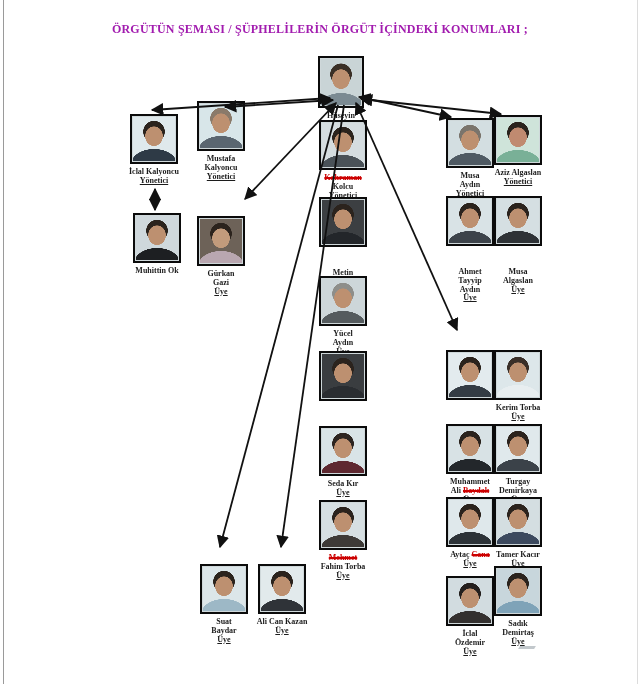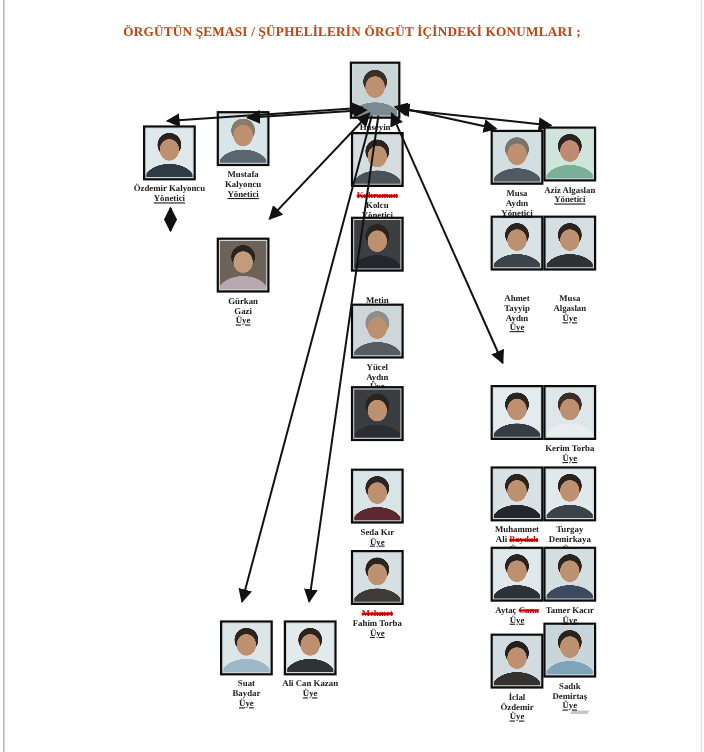--- a/index.html
+++ b/index.html
@@ -1,21 +1,21 @@
 <!DOCTYPE html>
 <html><head>
 <meta charset="utf-8">
 <style>
   html,body{margin:0;padding:0;background:#ffffff;}
   .page{position:relative;width:640px;height:684px;background:#ffffff;overflow:hidden;
         font-family:"Liberation Serif", serif;}
   .page-edge-left{position:absolute;left:3px;top:0;width:1px;height:684px;background:#9a9a9a;}
   .page-edge-right{position:absolute;right:2px;top:0;width:1px;height:684px;background:#dcdcdc;}
   .title{position:absolute;left:0;top:22px;width:640px;text-align:center;
-         font-size:12px;font-weight:bold;color:#c2410c;letter-spacing:.2px;}
+         font-size:12px;font-weight:bold;color:#a21caf;letter-spacing:.2px;}
   .node{position:absolute;width:70px;display:flex;flex-direction:column;align-items:center;z-index:2;}
   .photo{width:44px;height:46px;border:2px solid #0b0b0b;box-shadow:0 0 0 1px #cfd8da inset;
     background:
       radial-gradient(9px 10px at 50% 44%, var(--skin,#bd9070) 0 8.6px, transparent 9px),
       radial-gradient(11px 11px at 50% 34%, var(--hair,#2b231d) 0 10.6px, transparent 11px),
       radial-gradient(23px 15px at 50% 104%, var(--shirt,#39424c) 0 98%, transparent 100%),
       linear-gradient(var(--bg,#d8e5e9), var(--bg,#d8e5e9));}
   .photo.lg{width:42px;height:48px;}
   .label{margin-top:4px;text-align:center;font-weight:bold;font-size:8px;line-height:1.1;color:#1c1c1c;width:70px;}
   .label.gap{margin-top:22px;}
@@ -38,30 +38,36 @@
     <div class="label">
       <div class="line"><span>Hüseyin</span></div>
       <div class="line"><span>Bölükbaşı</span></div>
       <div class="line role"><span>Lider</span></div>
     </div>
   </div>
 
   <div class="node" style="left:119px;top:114px">
     <div class="photo" style="--bg:#dfe9ec;--shirt:#2e3a46"></div>
     <div class="label">
-      <div class="line"><span>Özdemir Kalyoncu</span></div>
+      <div class="line"><span>İclal Kalyoncu</span></div>
       <div class="line role"><span>Yönetici</span></div>
     </div>
   </div>
   <div class="node" style="left:186px;top:101px">
     <div class="photo" style="--bg:#d8e6e9;--shirt:#5a6670;--hair:#8a7a6a"></div>
     <div class="label">
       <div class="line"><span>Mustafa</span></div>
       <div class="line"><span>Kalyoncu</span></div>
       <div class="line role"><span>Yönetici</span></div>
+    </div>
+  </div>
+  <div class="node" style="left:122px;top:213px">
+    <div class="photo" style="--bg:#cfd8dc;--shirt:#1d1f22"></div>
+    <div class="label">
+      <div class="line"><span>Muhittin Ok</span></div>
     </div>
   </div>
   <div class="node" style="left:186px;top:216px">
     <div class="photo" style="--bg:#6d6258;--shirt:#b9a7b0;--skin:#c29b7c"></div>
     <div class="label">
       <div class="line"><span>Gürkan</span></div>
       <div class="line"><span>Gazi</span></div>
       <div class="line role"><span>Üye</span></div>
     </div>
   </div>

